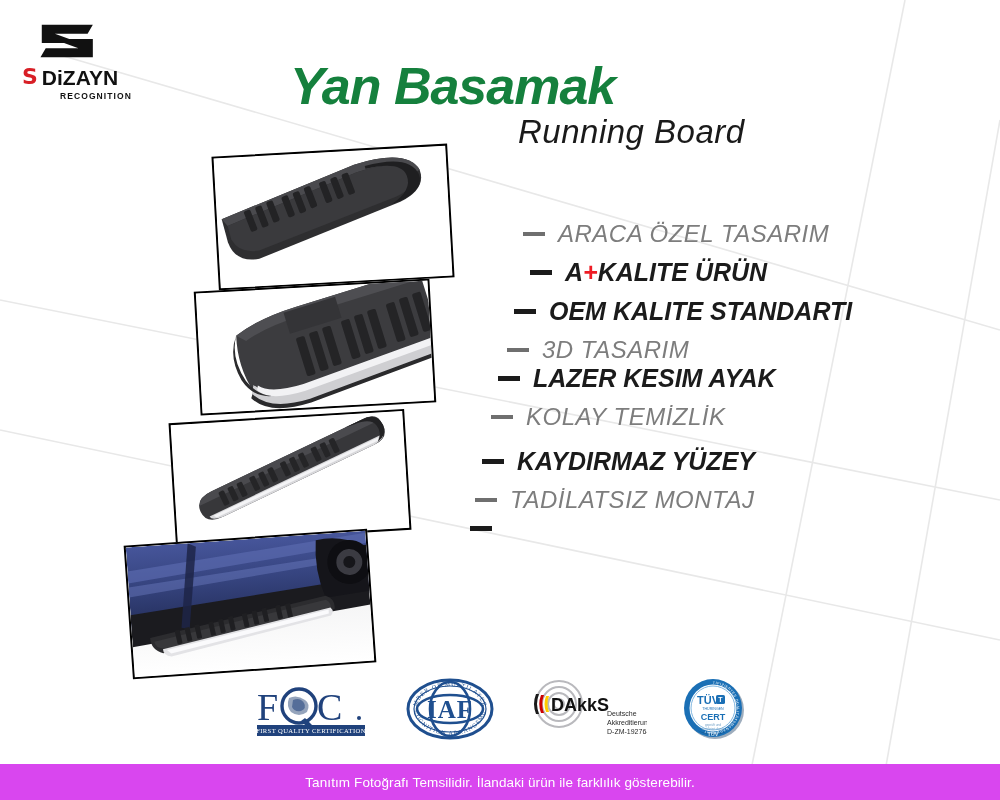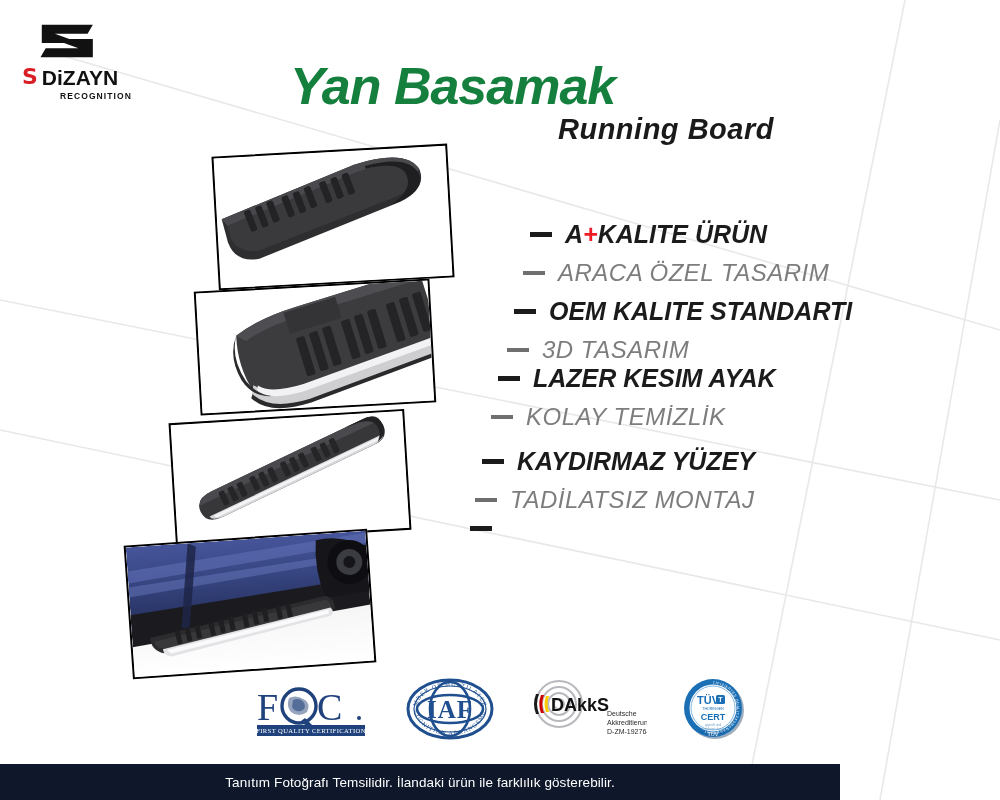--- a/index.html
+++ b/index.html
@@ -67,24 +67,24 @@
     top: 56px;
     font-size: 52px;
     font-weight: bold;
     font-style: italic;
     color: #15803d;
     letter-spacing: -1px;
     white-space: nowrap;
   }
   .subtitle {
     position: absolute;
-    left: 558px;
+    left: 518px;
     top: 113px;
-    font-size: 29px;
-    font-weight: bold;
+    font-size: 33px;
+    font-weight: normal;
     font-style: italic;
     color: #1a1a1a;
     letter-spacing: 0.5px;
     white-space: nowrap;
   }
 
   
   .panel {
     position: absolute;
     background: #ffffff;
@@ -141,23 +141,23 @@
     align-items: center;
     gap: 34px;
   }
   .cert { display: block; }
 
   
   .disclaimer {
     position: absolute;
     left: 0;
     bottom: 0;
-    width: 840px;
+    width: 1000px;
     height: 36px;
-    background: #0f172a;
+    background: #d946ef;
     color: #ffffff;
     display: flex;
     align-items: center;
     justify-content: center;
     font-size: 13.5px;
     letter-spacing: 0.1px;
   }
 </style>
 </head>
 <body>
@@ -305,28 +305,28 @@
         <rect x="122" y="72" width="5" height="14" rx="1" transform="rotate(-9 124 79)"></rect>
         <rect x="132" y="70" width="5" height="14" rx="1" transform="rotate(-9 134 77)"></rect>
         <rect x="146" y="68" width="5" height="14" rx="1" transform="rotate(-9 148 75)"></rect>
         <rect x="156" y="67" width="5" height="14" rx="1" transform="rotate(-9 158 74)"></rect>
       </g>
     </svg>
   </div>
 
   <div class="features">
 
+    <div class="feat light" style="margin-left:53px; margin-bottom:14px;">
+      <span class="dash"></span>
+      <span>ARACA ÖZEL TASARIM</span>
+    </div>
+
     <div class="feat strong" style="margin-left:60px; margin-bottom:14px;">
       <span class="dash"></span>
       <span><span>A</span><span class="plus">+</span><span>KALITE ÜRÜN</span></span>
-    </div>
-
-    <div class="feat light" style="margin-left:53px; margin-bottom:14px;">
-      <span class="dash"></span>
-      <span>ARACA ÖZEL TASARIM</span>
     </div>
 
     <div class="feat strong" style="margin-left:44px; margin-bottom:14px;">
       <span class="dash"></span>
       <span>OEM KALITE STANDARTI</span>
     </div>
 
     <div class="feat light" style="margin-left:37px; margin-bottom:4px;">
       <span class="dash"></span>
       <span>3D TASARIM</span>

